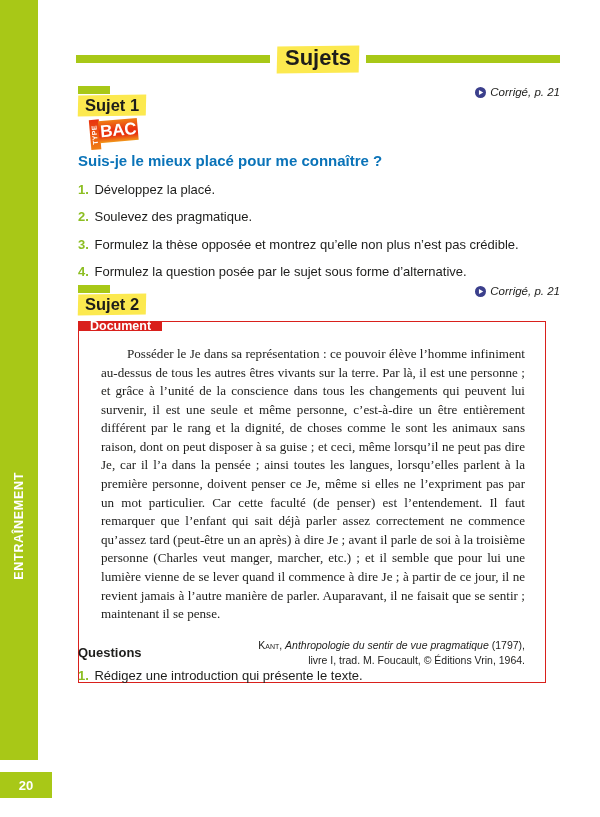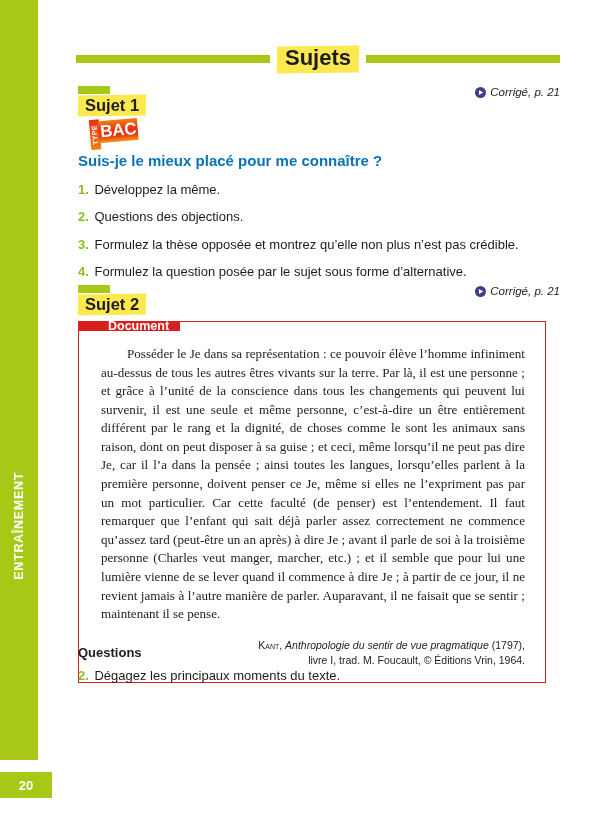--- a/index.html
+++ b/index.html
@@ -237,21 +237,21 @@
     width: 468px;
     border: 1.6px solid #d9201c;
     background: #ffffff;
   }
   .doc-tag {
     display: inline-block;
     background: #d9201c;
     color: #ffffff;
     font-size: 12.5px;
     font-weight: bold;
-    padding: 4px 11px 5px 29px;
+    padding: 4px 11px 5px 11px;
     margin: 0 0 0 0;
     position: relative;
     top: 0; left: 0;
   }
   .doc-tag-row { line-height: 0; }
   .doc-text {
     font-family: "Liberation Serif", serif;
     font-size: 13.1px;
     line-height: 1.42;
     color: #1d1d1b;
@@ -319,25 +319,25 @@
       <span>Corrigé, p. 21</span>
     </div>
   </div>
 
 
   <div class="dissert-title" style="top:152px;">Suis-je le mieux placé pour me connaître ?</div>
 
   <div class="num-list" style="top:182px;">
     <div class="num-item">
       <span class="n">1.</span>
-      <span>Développez la même.</span>
+      <span>Développez la placé.</span>
     </div>
     <div class="num-item">
       <span class="n">2.</span>
-      <span>Questions des objections.</span>
+      <span>Soulevez des pragmatique.</span>
     </div>
     <div class="num-item">
       <span class="n">3.</span>
       <span>Formulez la thèse opposée et montrez qu’elle non plus n’est pas crédible.</span>
     </div>
     <div class="num-item">
       <span class="n">4.</span>
       <span>Formulez la question posée par le sujet sous forme d’alternative.</span>
     </div>
   </div>
@@ -363,18 +363,18 @@
     <div class="doc-credit">
       <span class="author">Kant</span><span>, </span><span class="work">Anthropologie du sentir de vue pragmatique</span><span> (1797),</span><br>
       <span>livre I, trad. M. Foucault, © Éditions Vrin, 1964.</span>
     </div>
   </div>
 
   <div class="questions-head">Questions</div>
 
   <div class="q-list">
     <div class="num-item">
-      <span class="n">2.</span>
-      <span>Dégagez les principaux moments du texte.</span>
+      <span class="n">1.</span>
+      <span>Rédigez une introduction qui présente le texte.</span>
     </div>
   </div>
 
 </div>
 
 </body></html>

